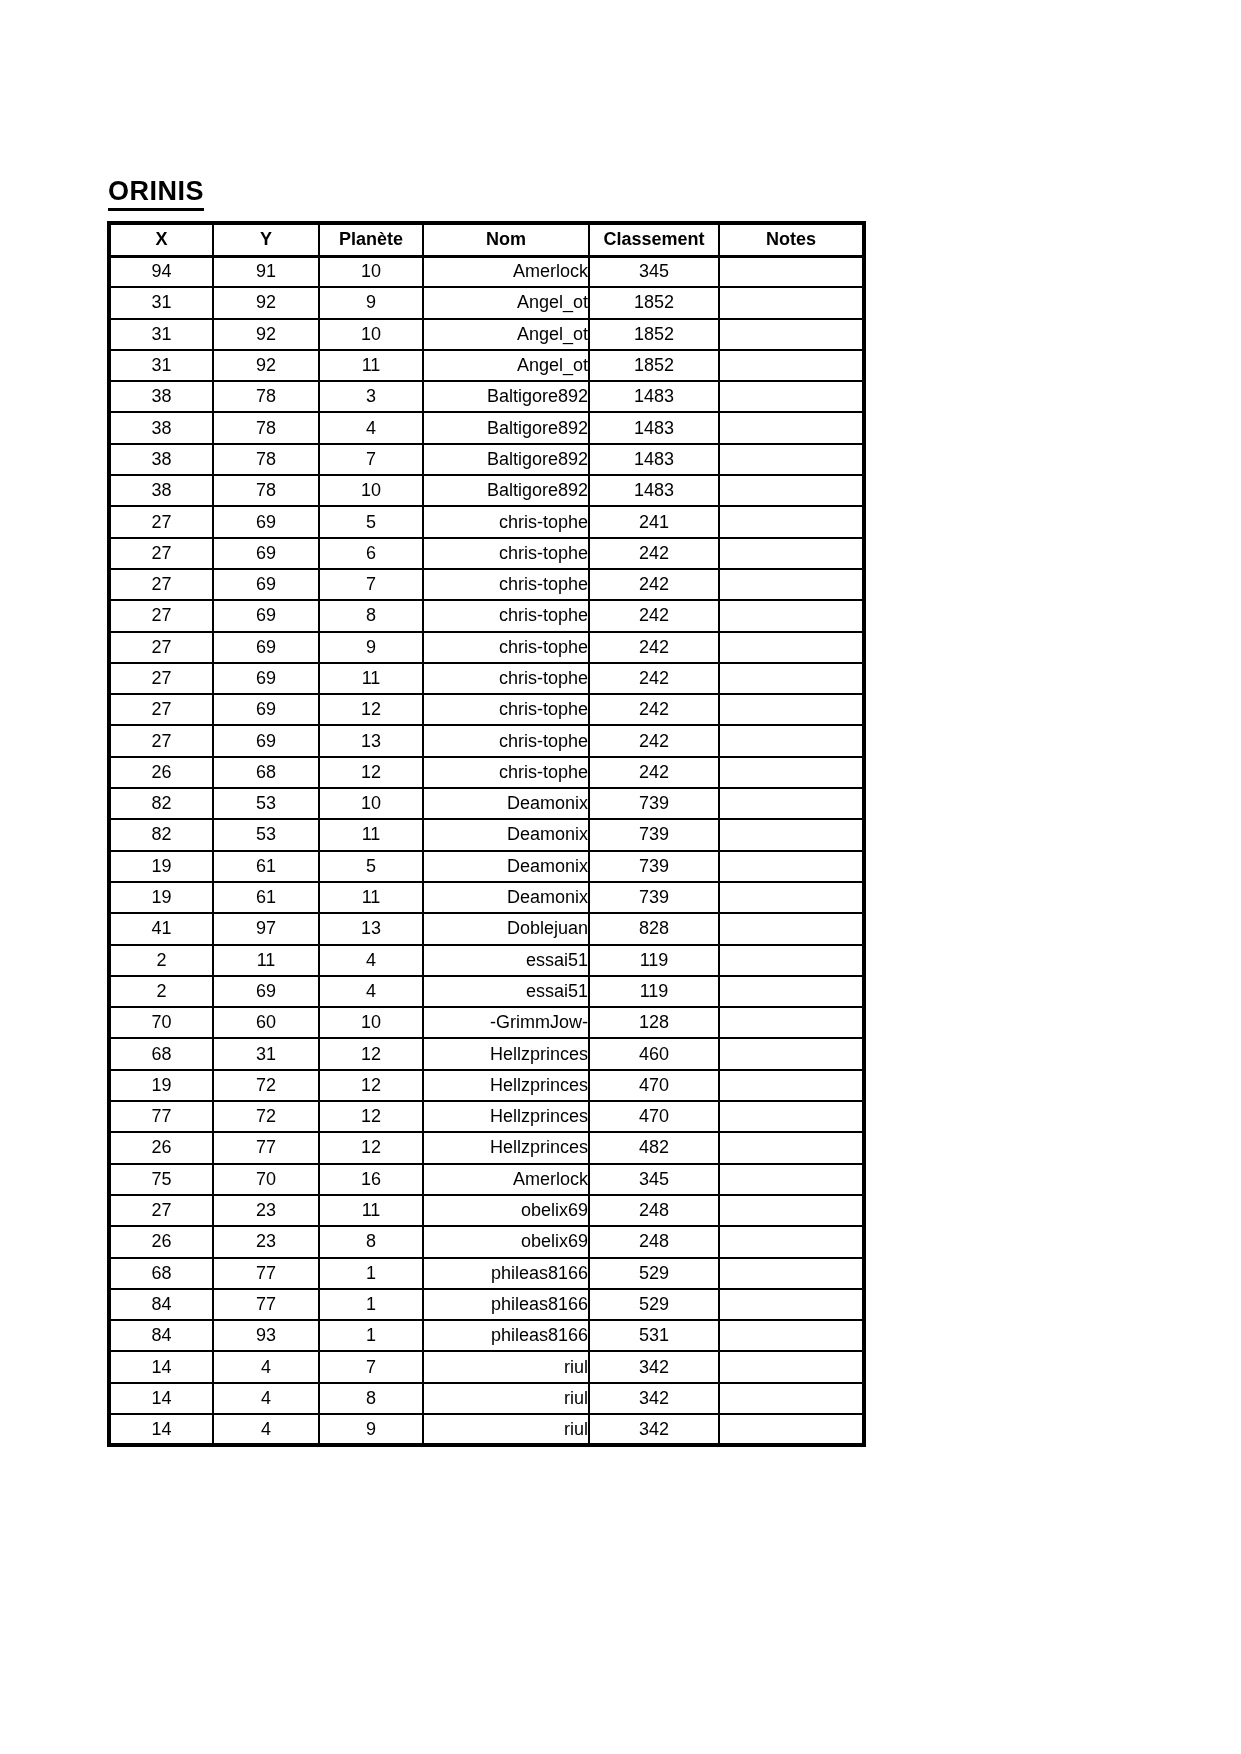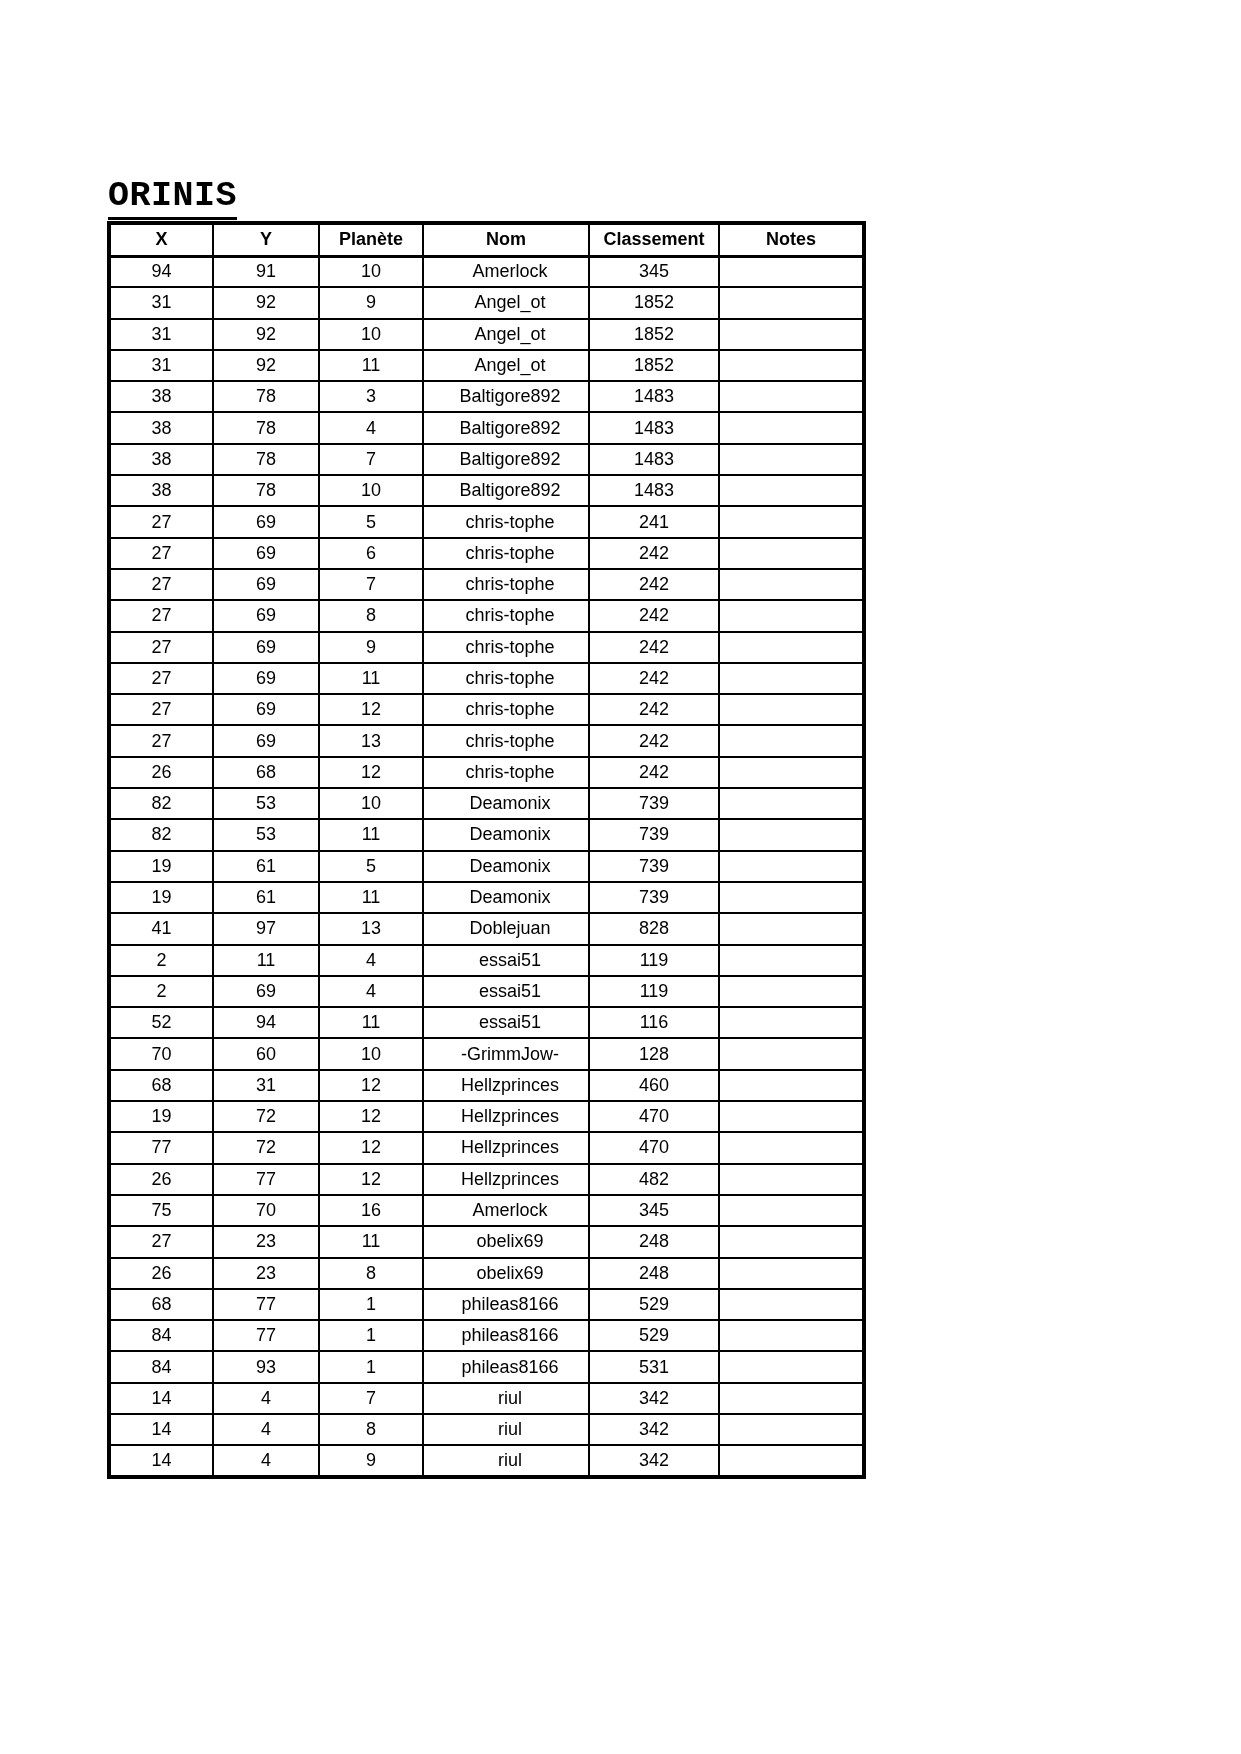--- a/index.html
+++ b/index.html
@@ -10,27 +10,26 @@
     position: relative;
     font-family: "Liberation Sans", sans-serif;
     color: #000000;
     overflow: hidden;
   }
   .page-title {
     position: absolute;
     left: 108px;
     top: 177px;
     display: inline-block;
-    font-size: 35px;
+    font-size: 27px;
     font-weight: 700;
     letter-spacing: 0.5px;
     line-height: 1.1;
     border-bottom: 3px solid #000000;
     padding-bottom: 1px;
-    font-family: Liberation Mono, monospace;
   }
   table.data-table {
     position: absolute;
     left: 107px;
     top: 221px;
     border-collapse: collapse;
     table-layout: fixed;
     border: 4px solid #000000;
   }
   .data-table th,
@@ -46,21 +45,21 @@
   .data-table thead th {
     height: 33px;
     font-weight: 700;
     border-bottom: 3px solid #000000;
   }
   .data-table tbody td {
     height: 31.3px;
     font-weight: 400;
   }
   .data-table td.col-nom {
-    text-align: center;
+    text-align: right;
     padding-left: 8px;
   }
   col.c-x        { width: 104px; }
   col.c-y        { width: 106px; }
   col.c-planete  { width: 104px; }
   col.c-nom      { width: 166px; }
   col.c-class    { width: 130px; }
   col.c-notes    { width: 145px; }
 </style>
 </head>
@@ -276,28 +275,20 @@
         </tr>
         <tr>
           <td class="col-x">2</td>
           <td class="col-y">69</td>
           <td class="col-planete">4</td>
           <td class="col-nom">essai51</td>
           <td class="col-classement">119</td>
           <td class="col-notes"></td>
         </tr>
         <tr>
-          <td class="col-x">52</td>
-          <td class="col-y">94</td>
-          <td class="col-planete">11</td>
-          <td class="col-nom">essai51</td>
-          <td class="col-classement">116</td>
-          <td class="col-notes"></td>
-        </tr>
-        <tr>
           <td class="col-x">70</td>
           <td class="col-y">60</td>
           <td class="col-planete">10</td>
           <td class="col-nom">-GrimmJow-</td>
           <td class="col-classement">128</td>
           <td class="col-notes"></td>
         </tr>
         <tr>
           <td class="col-x">68</td>
           <td class="col-y">31</td>

